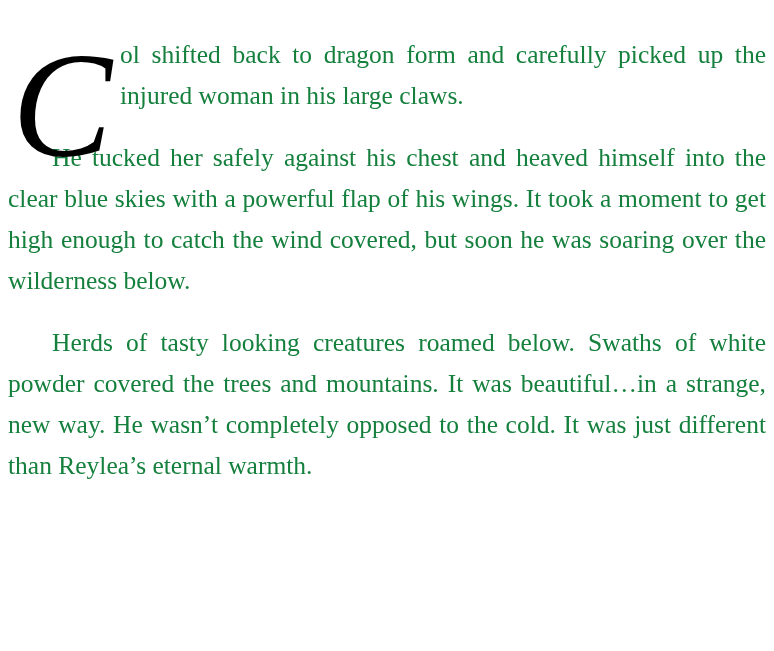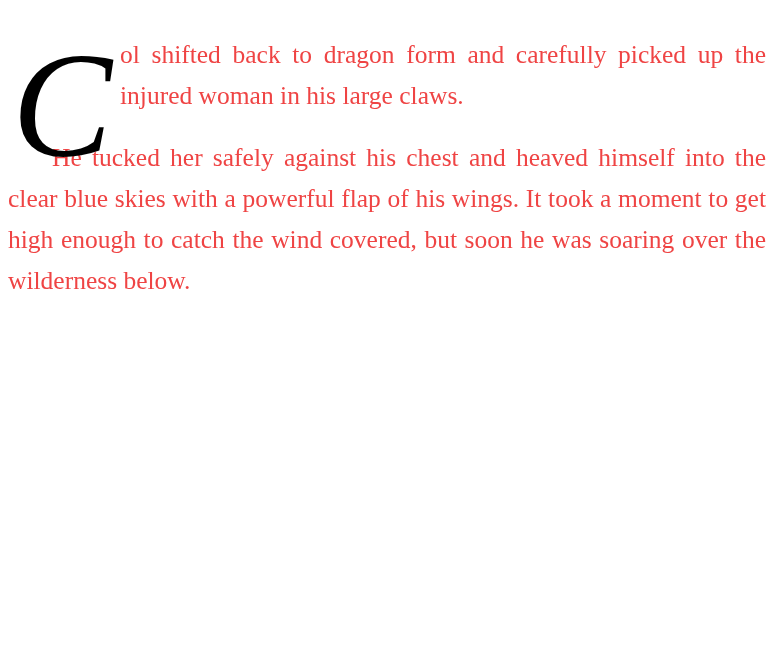--- a/index.html
+++ b/index.html
@@ -19,21 +19,21 @@
     width: 774px;
     height: 651px;
     box-sizing: border-box;
     padding: 0 8px;
   }
   .body-text {
     font-size: 25.5px;
     line-height: 41px;
     text-align: justify;
     text-justify: inter-word;
-    color: #ef4444;
+    color: #15803d;
   }
   p {
     margin: 0;
   }
   .para-first {
     margin-top: 34px;
     padding-left: 112px;
     min-height: 82px;
   }
   .para-indent {
@@ -82,15 +82,16 @@
   <div class="body-text">
 
     <p class="para-first">
       <span>ol shifted back to dragon form and carefully picked</span>
       <span>up the injured woman in his large claws.</span>
     </p>
 
 
     <p class="para-indent">He tucked her safely against his chest and heaved himself into the clear blue skies with a powerful flap of his wings. It took a moment to get high enough to catch the wind covered, but soon he was soaring over the wilderness below.</p>
 
+    <p class="para-indent">Herds of tasty looking creatures roamed below. Swaths of white powder covered the trees and mountains. It was beautiful…in a strange, new way. He wasn’t completely opposed to the cold. It was just different than Reylea’s eternal warmth.</p>
 
   </div>
 </div>
 
 </body></html>

